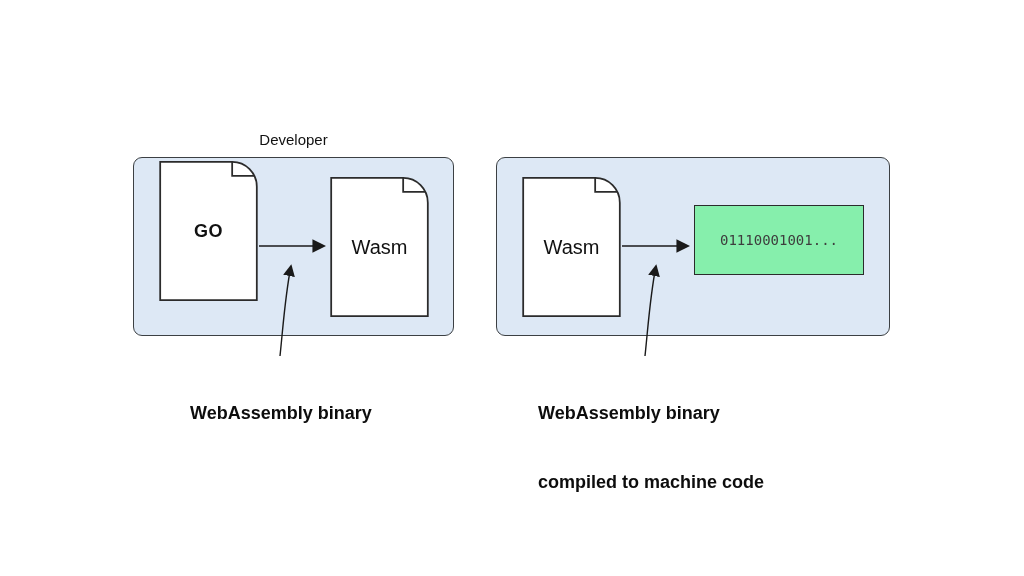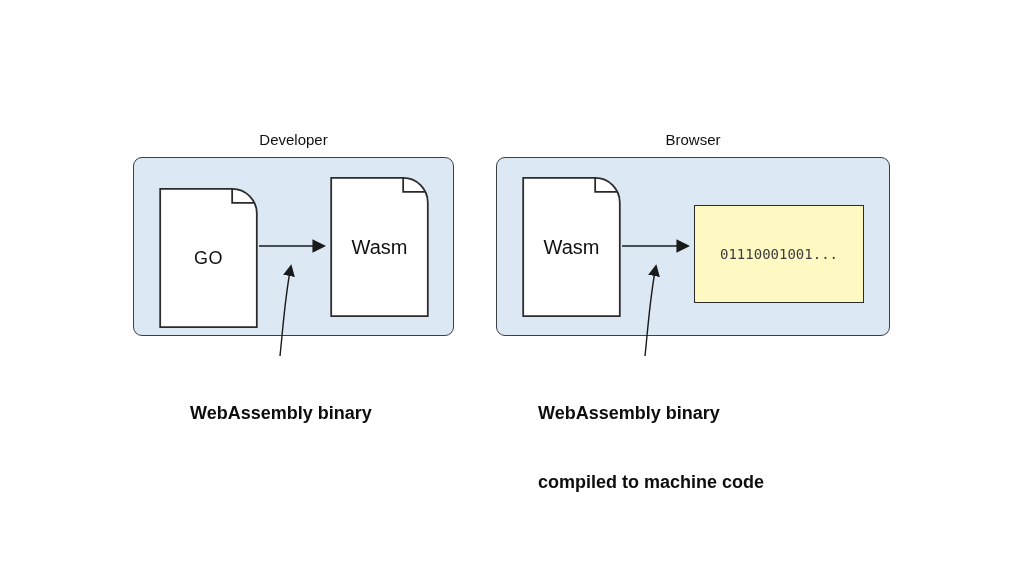--- a/index.html
+++ b/index.html
@@ -30,22 +30,22 @@
   }
   .doc svg{position:absolute;left:0;top:0;width:100%;height:100%;}
   .doc-label{
     position:absolute;inset:0;
     display:flex;align-items:center;justify-content:center;
     font-size:20px;color:#111111;
   }
   .doc-label.big{font-size:18px;letter-spacing:0.5px;}
   .binary-box{
     position:absolute;
-    left:694px;top:205px;width:170px;height:98px;
-    background:#fef9c3;
+    left:694px;top:205px;width:170px;height:70px;
+    background:#86efac;
     border:1.5px solid #2b2b2b;
     box-sizing:border-box;
     display:flex;align-items:center;justify-content:center;
   }
   .binary-text{
     font-family:"DejaVu Sans Mono", monospace;
     font-size:14px;color:#3d3d3d;
     white-space:nowrap;
   }
   .caption{
@@ -57,27 +57,26 @@
     white-space:pre;
   }
   .arrow-layer{position:absolute;inset:0;pointer-events:none;}
 </style>
 </head>
 <body>
 
 <div class="stage">
 
   <div class="panel-title" style="left:133px;top:131px;width:321px;">Developer</div>
-  <div class="panel-title" style="left:496px;top:131px;width:394px;">Browser</div>
 
   <div class="panel" style="left:133px;top:157px;width:321px;height:179px;"></div>
 
   <div class="panel" style="left:496px;top:157px;width:394px;height:179px;"></div>
 
-  <div class="doc" style="left:159px;top:188px;">
+  <div class="doc" style="left:159px;top:161px;font-weight:bold;">
     <svg viewBox="0 0 100 142">
       <path d="M1,1 H74 A25,25 0 0 1 99,26 V141 H1 Z" fill="#ffffff" stroke="#2b2b2b" stroke-width="1.8"></path>
       <path d="M74,1 V15 H96.4" fill="none" stroke="#2b2b2b" stroke-width="1.8"></path>
     </svg>
     <div class="doc-label big">GO</div>
   </div>
 
   <div class="doc" style="left:330px;top:177px;">
     <svg viewBox="0 0 100 142">
       <path d="M1,1 H74 A25,25 0 0 1 99,26 V141 H1 Z" fill="#ffffff" stroke="#2b2b2b" stroke-width="1.8"></path>

